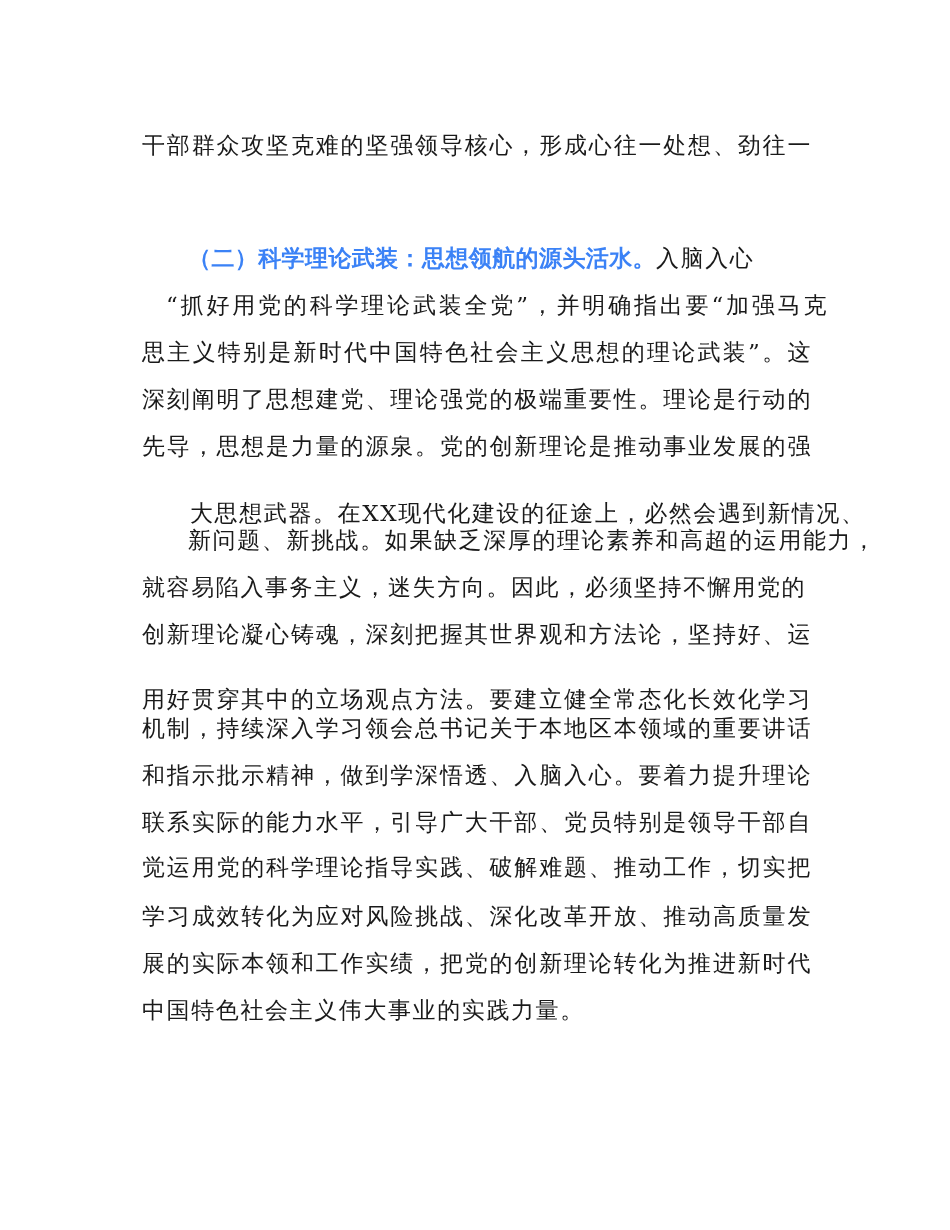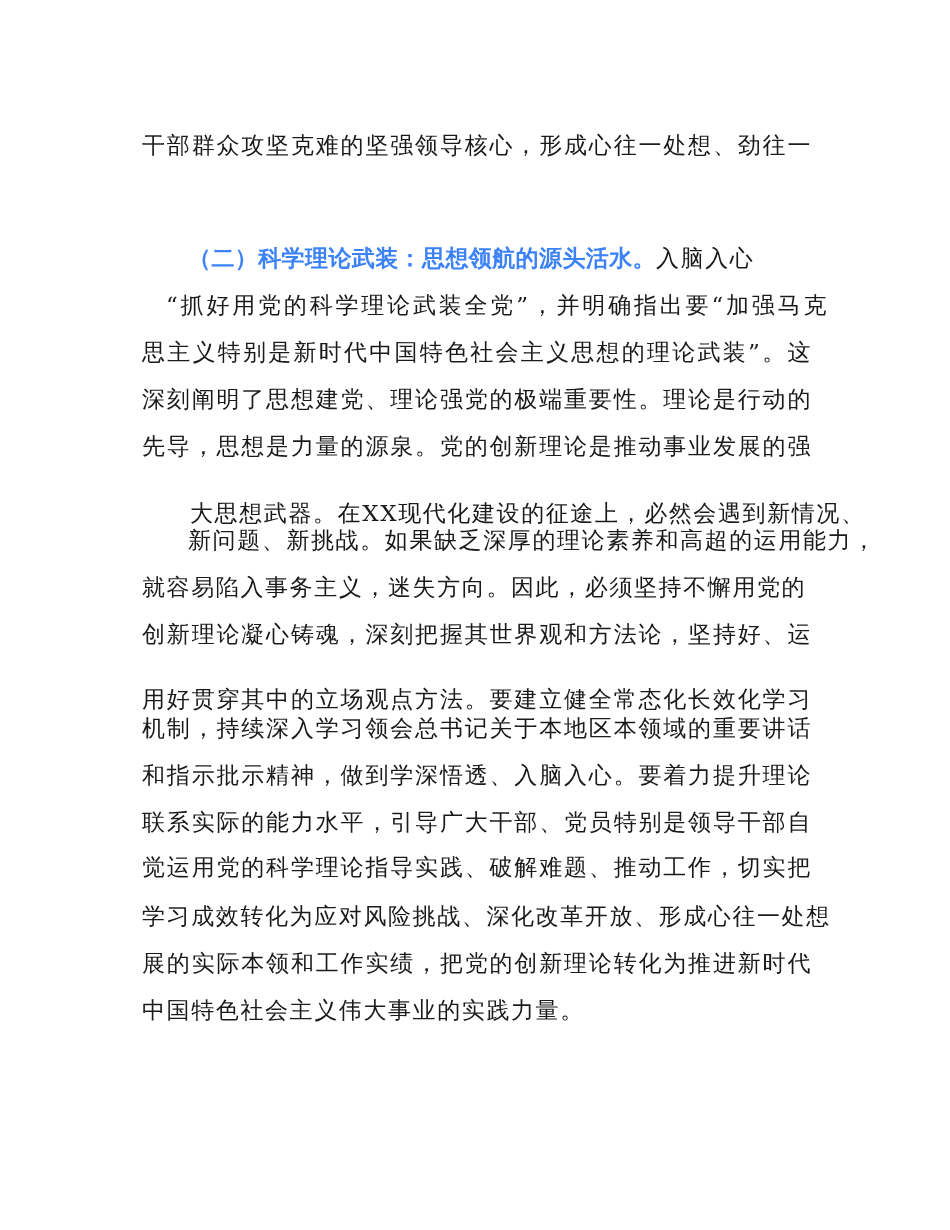--- a/index.html
+++ b/index.html
@@ -61,17 +61,17 @@
   <div class="line justify" style="top:426px;">先导，思想是力量的源泉。党的创新理论是推动事业发展的强</div>
   <div class="line justify" style="top:493px;margin-left:48px;">大思想武器。在XX现代化建设的征途上，必然会遇到新情况、</div>
   <div class="line justify" style="top:520px; width:680px;margin-left:46px;">新问题、新挑战。如果缺乏深厚的理论素养和高超的运用能力，</div>
   <div class="line" style="top:567px;">就容易陷入事务主义，迷失方向。因此，必须坚持不懈用党的</div>
   <div class="line justify" style="top:614px;">创新理论凝心铸魂，深刻把握其世界观和方法论，坚持好、运</div>
   <div class="line justify" style="top:661px;margin-top:18px;">用好贯穿其中的立场观点方法。要建立健全常态化长效化学习</div>
   <div class="line justify" style="top:708px;">机制，持续深入学习领会总书记关于本地区本领域的重要讲话</div>
   <div class="line justify" style="top:755px;">和指示批示精神，做到学深悟透、入脑入心。要着力提升理论</div>
   <div class="line justify" style="top:802px;">联系实际的能力水平，引导广大干部、党员特别是领导干部自</div>
   <div class="line justify" style="top:849px;font-family:Liberation Mono, monospace;">觉运用党的科学理论指导实践、破解难题、推动工作，切实把</div>
-  <div class="line justify" style="top:896px;">学习成效转化为应对风险挑战、深化改革开放、形成心往一处想</div>
+  <div class="line justify" style="top:896px;">学习成效转化为应对风险挑战、深化改革开放、推动高质量发</div>
   <div class="line justify" style="top:943px;">展的实际本领和工作实绩，把党的创新理论转化为推进新时代</div>
   <div class="line" style="top:990px;">中国特色社会主义伟大事业的实践力量。</div>
 
 </div>
 
 </body></html>

